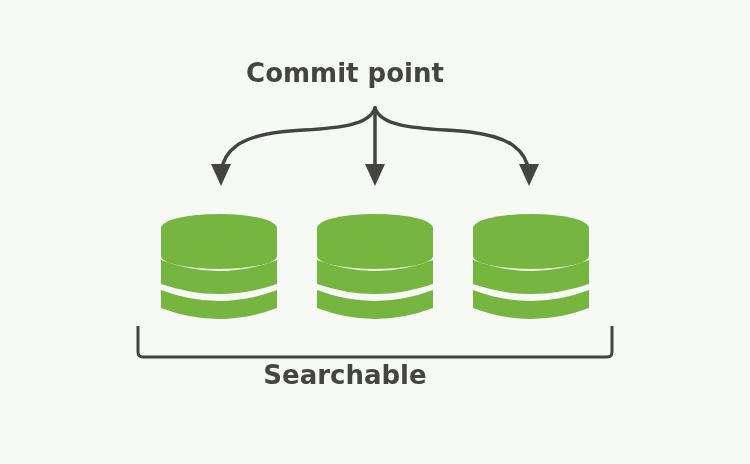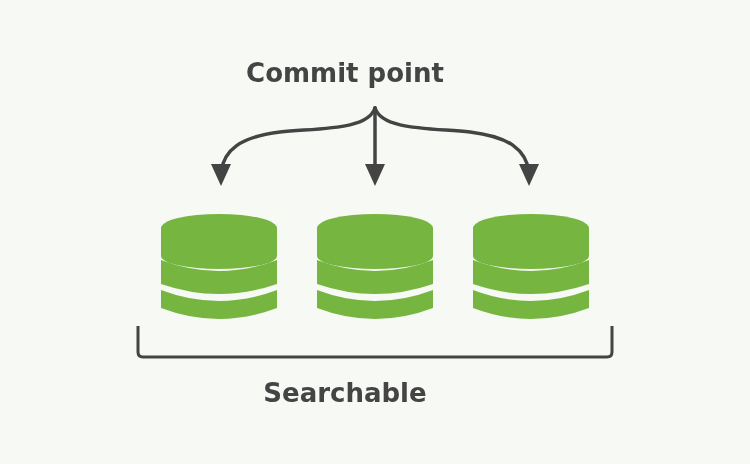--- a/index.html
+++ b/index.html
@@ -43,13 +43,13 @@
     <rect x="473" y="228" width="116" height="28" fill="#76b640"></rect>
     <ellipse cx="531" cy="228" rx="58" ry="14" fill="#76b640"></ellipse>
     <ellipse cx="531" cy="256" rx="58" ry="13" fill="#76b640"></ellipse>
     <path d="M473 260 Q531 282 589 260 L589 284 Q531 304 473 284 Z" fill="#76b640"></path>
     <path d="M473 290 Q531 312 589 290 L589 308 Q531 330 473 308 Z" fill="#76b640"></path>
   </g>
 
   <path d="M138 326 L138 352 Q138 357 143 357 L607 357 Q612 357 612 352 L612 326" fill="none" stroke="#444444" stroke-width="3"></path>
 </svg>
 
-<div class="label" style="top:378px;">Searchable</div>
+<div class="label" style="top:360px;">Searchable</div>
 
 </body></html>

